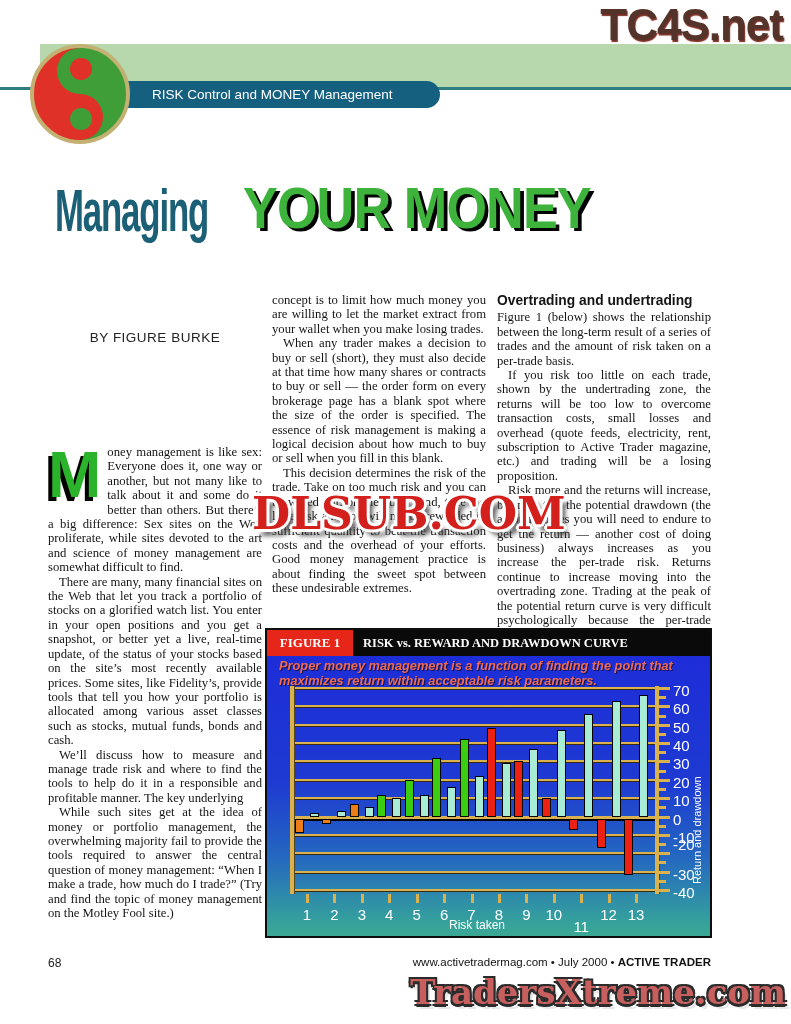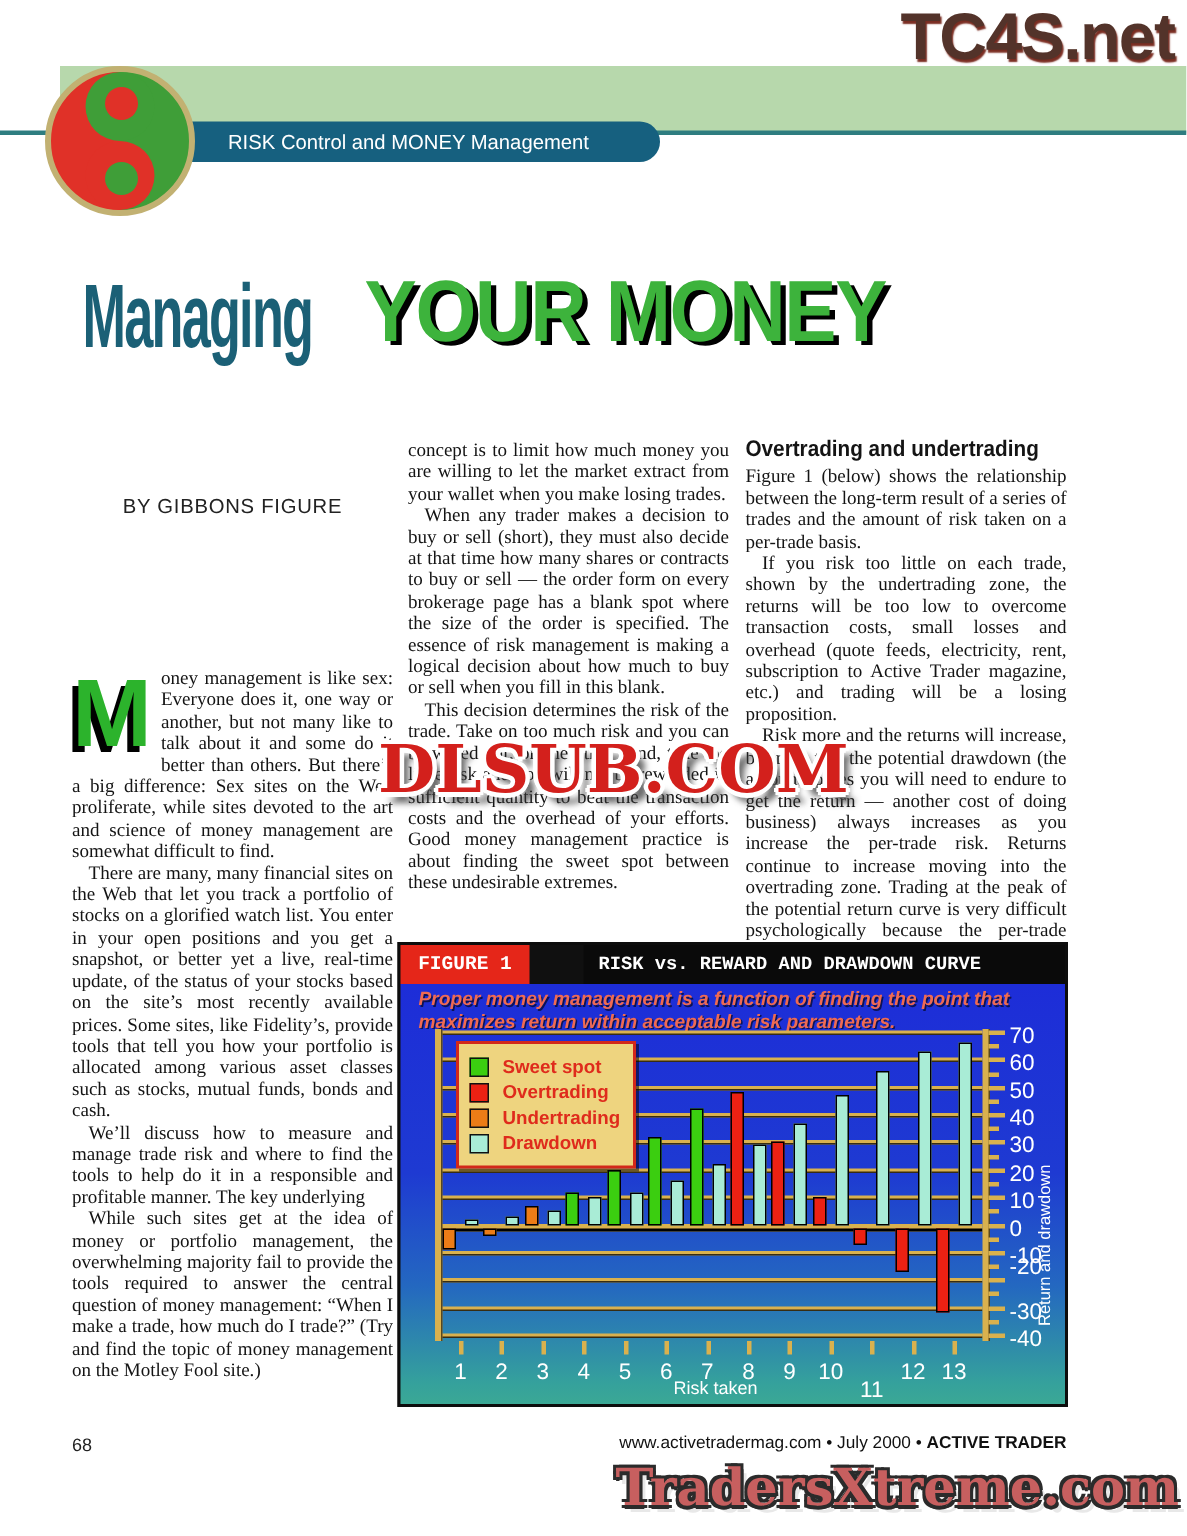--- a/index.html
+++ b/index.html
@@ -52,21 +52,21 @@
        text-shadow:-2px -2px 0 #fff,2px -2px 0 #fff,-2px 2px 0 #fff,2px 2px 0 #fff,
                    0 -3px 0 #fff,0 3px 0 #fff,-3px 0 0 #fff,3px 0 0 #fff,6px 7px 4px rgba(60,60,60,.75);}
   .txtreme{right:5px;top:972px;z-index:10;font-family:"DejaVu Serif",serif;font-weight:bold;
        font-size:34px;color:#c75f5f;white-space:nowrap;
        text-shadow:-2px -2px 0 #2b2b2b,2px -2px 0 #2b2b2b,-2px 2px 0 #2b2b2b,2px 2px 0 #2b2b2b,
                    0 3px 0 #2b2b2b,4px 5px 0 #e8e8e8;}
 
   
   .figure{left:265px;top:628px;width:447px;height:310px;z-index:5;border:2px solid #0d0d0d;
        box-sizing:border-box;background:#101010;}
-  .fig-header{display:flex;height:26px;font-family:Liberation Mono, monospace;color:#fff;gap:36px;}
+  .fig-header{display:flex;height:26px;font-family:Liberation Serif, serif;color:#fff;}
   .fig-label{background:#e52619;width:86px;text-align:center;font-weight:bold;font-size:13px;line-height:26px;}
   .fig-title{background:#0a0a0a;flex:1;font-weight:bold;font-size:12.5px;line-height:26px;padding-left:10px;}
   .fig-body{position:relative;width:443px;height:280px;
        background:linear-gradient(180deg,#1d2dd8 0%,#1e3ad2 45%,#2468c0 72%,#35a19c 95%,#3ba895 100%);
        overflow:hidden;}
   .fig-caption{position:absolute;left:12px;top:2px;width:414px;font-style:italic;font-weight:bold;
        font-family:"Liberation Sans",sans-serif;font-size:12.8px;line-height:15px;color:#ef6a52;
        text-shadow:1px 1px 0 rgba(0,0,0,.6);}
   .legend{position:absolute;left:37px;top:38px;background:#eed47f;border:2px solid #d2281a;
        padding:5px 9px 5px 7px;z-index:8;box-shadow:2px 2px 0 rgba(0,0,0,.5);}
@@ -101,21 +101,21 @@
 <div class="abs logo">
   <div class="topc"></div>
   <div class="topd"></div>
   <div class="botc"></div>
   <div class="botd"></div>
 </div>
 <div class="abs tc4s">TC4S.net</div>
 
 <div class="abs title-managing">Managing</div>
 <div class="abs title-yourmoney">YOUR MONEY</div>
-<div class="abs byline">BY GIBBONS FIGURE</div>
+<div class="abs byline">BY FIGURE BURKE</div>
 
 <div class="abs col col1">
   <p><span class="dropcap">M</span><span>oney management is like sex: Everyone does it, one way or another, but not many like to talk about it and some do it better than others. But there’s a big difference: Sex sites on the Web proliferate, while sites devoted to the art and science of money management are somewhat difficult to find.</span></p>
   <p class="ind">There are many, many financial sites on the Web that let you track a portfolio of stocks on a glorified watch list. You enter in your open positions and you get a snapshot, or better yet a live, real-time update, of the status of your stocks based on the site’s most recently available prices. Some sites, like Fidelity’s, provide tools that tell you how your portfolio is allocated among various asset classes such as stocks, mutual funds, bonds and cash.</p>
   <p class="ind">We’ll discuss how to measure and manage trade risk and where to find the tools to help do it in a responsible and profitable manner. The key underlying</p>
   <p class="ind">While such sites get at the idea of money or portfolio management, the overwhelming majority fail to provide the tools required to answer the central question of money management: “When I make a trade, how much do I trade?” (Try and find the topic of money management on the Motley Fool site.)</p>
 </div>
 
 <div class="abs col col2">
   <p>concept is to limit how much money you are willing to let the market extract from your wallet when you make losing trades.</p>
@@ -132,38 +132,20 @@
 
 <div class="abs dlsub">DLSUB.COM</div>
 
 <div class="abs figure">
   <div class="fig-header">
     <div class="fig-label">FIGURE 1</div>
     <div class="fig-title">RISK vs. REWARD AND DRAWDOWN CURVE</div>
   </div>
   <div class="fig-body">
     <div class="fig-caption">Proper money management is a function of finding the point that maximizes return within acceptable risk parameters.</div>
-    <div class="legend">
-        <div class="row">
-          <span class="sw" style="background: rgb(59, 206, 16);"></span>
-          <span class="lb">Sweet spot</span>
-        </div>
-        <div class="row">
-          <span class="sw" style="background: rgb(236, 33, 19);"></span>
-          <span class="lb">Overtrading</span>
-        </div>
-        <div class="row">
-          <span class="sw" style="background: rgb(236, 124, 23);"></span>
-          <span class="lb">Undertrading</span>
-        </div>
-        <div class="row">
-          <span class="sw" style="background: rgb(169, 236, 214);"></span>
-          <span class="lb">Drawdown</span>
-        </div>
-      </div>
     <div class="ylabel">Return and drawdown</div>
     <div class="xlabel">Risk taken</div>
   <div class="grid" style="left: 27px; top: 31px; width: 361px; height: 2px; border-bottom: 1px solid rgba(0, 0, 0, 0.75);"></div>
       <div class="grid" style="left: 27px; top: 49.3636px; width: 361px; height: 2px; border-bottom: 1px solid rgba(0, 0, 0, 0.75);"></div>
       <div class="grid" style="left: 27px; top: 67.7273px; width: 361px; height: 2px; border-bottom: 1px solid rgba(0, 0, 0, 0.75);"></div>
       <div class="grid" style="left: 27px; top: 86.0909px; width: 361px; height: 2px; border-bottom: 1px solid rgba(0, 0, 0, 0.75);"></div>
       <div class="grid" style="left: 27px; top: 104.455px; width: 361px; height: 2px; border-bottom: 1px solid rgba(0, 0, 0, 0.75);"></div>
       <div class="grid" style="left: 27px; top: 122.818px; width: 361px; height: 2px; border-bottom: 1px solid rgba(0, 0, 0, 0.75);"></div>
       <div class="grid" style="left: 27px; top: 141.182px; width: 361px; height: 2px; border-bottom: 1px solid rgba(0, 0, 0, 0.75);"></div>
       <div class="grid" style="left: 27px; top: 159.545px; width: 361px; height: 3px; border-bottom: 2px solid rgb(0, 0, 0);"></div>

